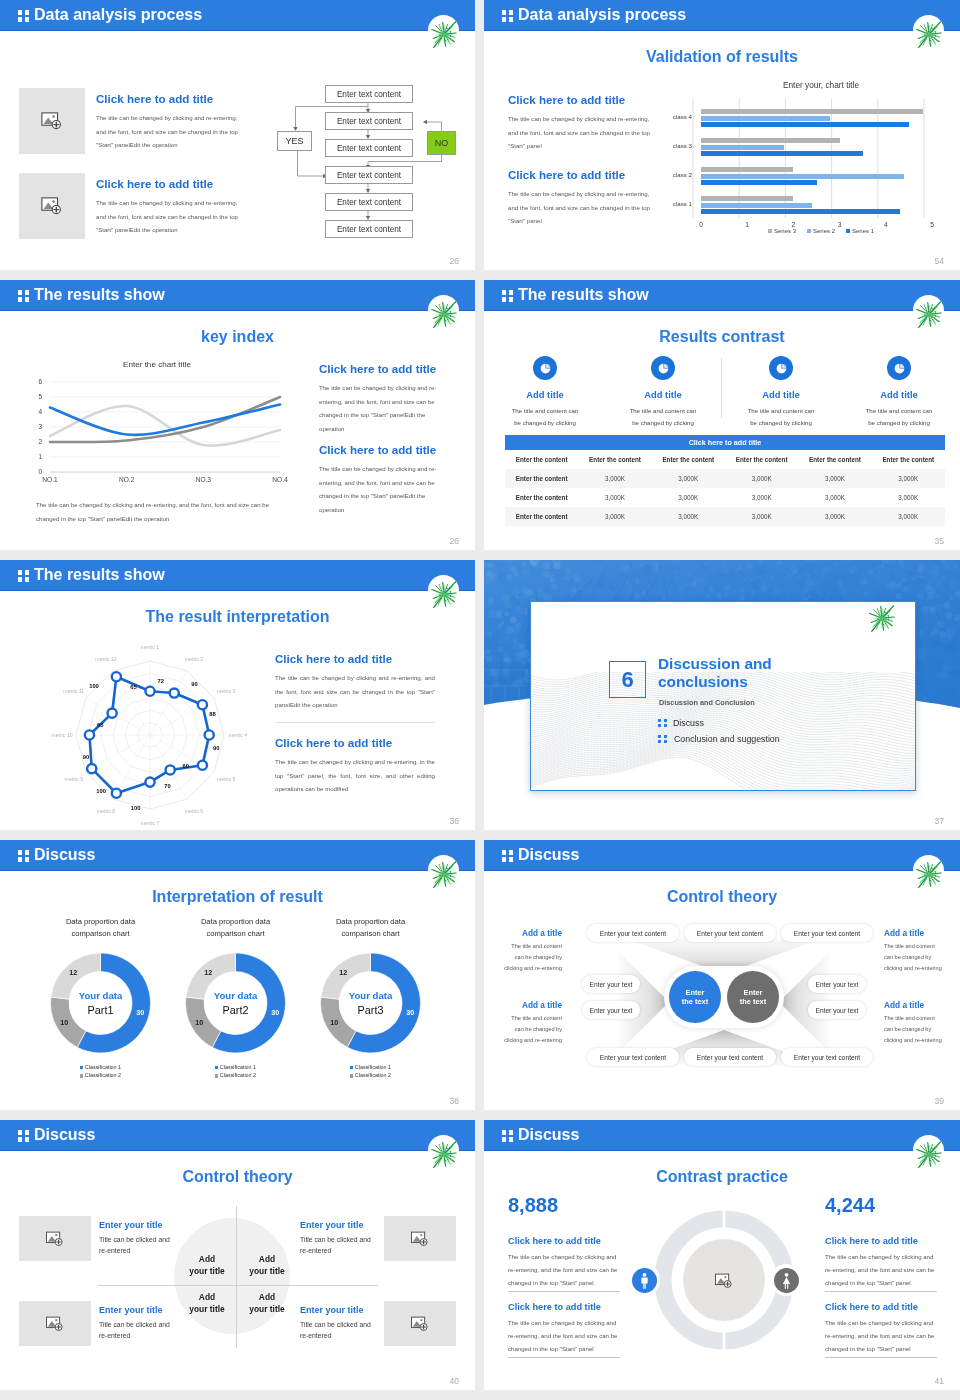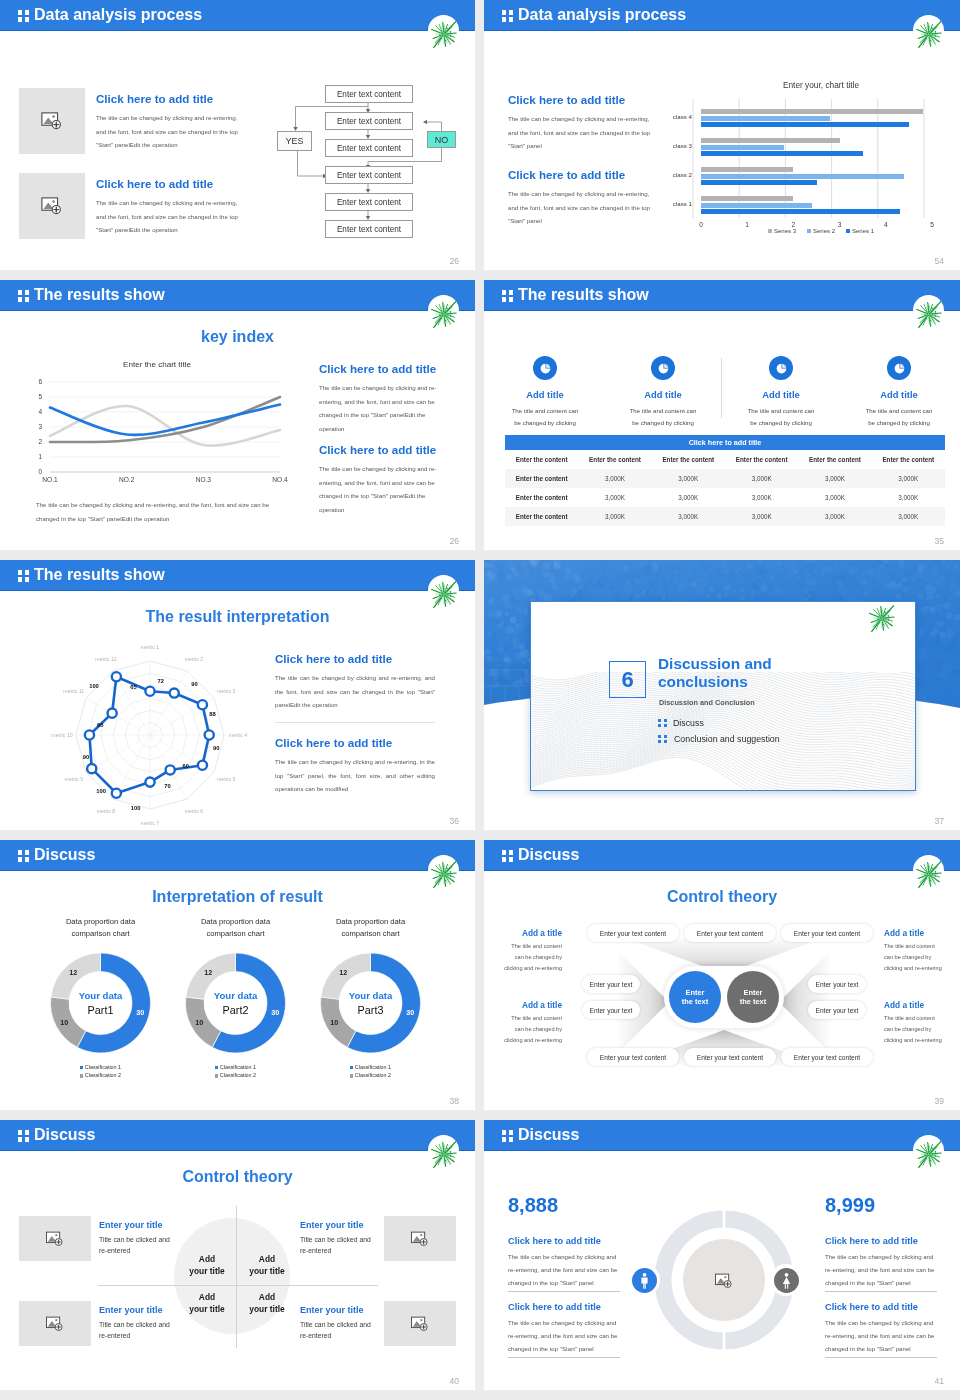--- a/index.html
+++ b/index.html
@@ -154,21 +154,21 @@
         <path d="M98 140 l-2.2 -4 l4.4 0 z"></path>
       </g>
     </svg>
     <div class="fbox" style="left:325px;top:85px;width:88px;height:18px">Enter text content</div>
     <div class="fbox" style="left:325px;top:112px;width:88px;height:18px">Enter text content</div>
     <div class="fbox" style="left:325px;top:139px;width:88px;height:18px">Enter text content</div>
     <div class="fbox" style="left:325px;top:166px;width:88px;height:18px">Enter text content</div>
     <div class="fbox" style="left:325px;top:193px;width:88px;height:18px">Enter text content</div>
     <div class="fbox" style="left:325px;top:220px;width:88px;height:18px">Enter text content</div>
     <div class="fbox" style="left:277px;top:131px;width:35px;height:20px;font-size:9px;background:#fbfbfb">YES</div>
-    <div class="fbox" style="left:427px;top:131px;width:29px;height:17px;font-size:9px;background:#5eead4">NO</div>
+    <div class="fbox" style="left:427px;top:131px;width:29px;height:24px;font-size:9px;background:#84cc16">NO</div>
   </div>
   <div class="pgno">26</div>
 </div>
 
 <div class="slide r" style="left:484px;top:0">
   <div class="hdr">
     <div class="dots">
           <i></i>
           <i></i>
           <i></i>
@@ -208,20 +208,21 @@
             <circle cx="70" cy="44" r="2.3"></circle>
             <circle cx="37" cy="53" r="2.3"></circle>
 <circle cx="70" cy="56" r="2.1"></circle>
             <circle cx="43" cy="65" r="2.1"></circle>
             <circle cx="54" cy="70" r="2"></circle>
 <circle cx="48" cy="41" r="1.8"></circle>
             <circle cx="62" cy="50" r="1.7"></circle>
 </g>
 </svg>
   </div>
+  <div class="stitle" style="top:48px">Validation of results</div>
 
   <div style="position:absolute;left:24px;top:93px;width:142px">
     <div class="hblue" style="font-size:11.6px">Click here to add title</div>
     <div class="btxt" style="font-size:6.1px;line-height:2.25;margin-top:6px">The title can be changed by clicking and re-entering, and the font, font and size can be changed in the top "Start" panel</div>
   </div>
   <div style="position:absolute;left:24px;top:168px;width:142px">
     <div class="hblue" style="font-size:11.6px">Click here to add title</div>
     <div class="btxt" style="font-size:6.1px;line-height:2.25;margin-top:6px">The title can be changed by clicking and re-entering, and the font, font and size can be changed in the top "Start" panel</div>
   </div>
 
@@ -421,20 +422,21 @@
             <circle cx="70" cy="44" r="2.3"></circle>
             <circle cx="37" cy="53" r="2.3"></circle>
 <circle cx="70" cy="56" r="2.1"></circle>
             <circle cx="43" cy="65" r="2.1"></circle>
             <circle cx="54" cy="70" r="2"></circle>
 <circle cx="48" cy="41" r="1.8"></circle>
             <circle cx="62" cy="50" r="1.7"></circle>
 </g>
 </svg>
   </div>
+  <div class="stitle" style="top:48px">Results contrast</div>
 
   <div style="position:absolute;left:0;top:75px;width:476px;height:63px">
     <div style="position:absolute;left:237px;top:3px;width:1px;height:60px;background:#dcdcdc"></div>
   </div>
   <div id="s4cards">
         <div style="position: absolute; left: 2px; top: 76px; width: 118px; text-align: center;">
           <div style="margin:0 auto;width:24px;height:24px;border-radius:50%;background:#1b72d8;display:flex;align-items:center;justify-content:center">
             <svg width="13" height="13" viewBox="0 0 24 24">
               <path d="M12 3 A9 9 0 1 0 21 12 L12 12 Z" fill="#ffffff"></path>
               <path d="M13.4 3.1 A9 9 0 0 1 20.9 10.6 L13.4 10.6 Z" fill="#ffffff"></path>
@@ -1934,20 +1936,21 @@
             <circle cx="70" cy="44" r="2.3"></circle>
             <circle cx="37" cy="53" r="2.3"></circle>
 <circle cx="70" cy="56" r="2.1"></circle>
             <circle cx="43" cy="65" r="2.1"></circle>
             <circle cx="54" cy="70" r="2"></circle>
 <circle cx="48" cy="41" r="1.8"></circle>
             <circle cx="62" cy="50" r="1.7"></circle>
 </g>
 </svg>
   </div>
+  <div class="stitle" style="top:48px">Contrast practice</div>
 
   <svg style="position:absolute;left:165px;top:85px;width:150px;height:150px" viewBox="0 0 150 150">
     <circle cx="75" cy="75" r="61" fill="none" stroke="#e2e6ea" stroke-width="17"></circle>
     <circle cx="75" cy="75" r="41" fill="#e6e3e1"></circle>
     <rect x="73.6" y="4" width="2.8" height="19" fill="#ffffff"></rect>
     <rect x="73.6" y="127" width="2.8" height="19" fill="#ffffff"></rect>
   </svg>
   <div class="ph" style="position:absolute;left:221px;top:146px;width:38px;height:30px;background:transparent">
         <svg width="22" height="22" viewBox="0 0 40 40">
           <rect x="4.5" y="7.5" width="24" height="19" fill="#ffffff" stroke="#4a4a4a" stroke-width="1.7"></rect>
@@ -1980,21 +1983,21 @@
     <div class="hblue" style="font-size:9.2px">Click here to add title</div>
     <div class="btxt" style="font-size:6.1px;line-height:2.1;margin-top:5px">The title can be changed by clicking and re-entering, and the font and size can be changed in the top "Start" panel</div>
     <div style="margin-top:2px;height:1px;background:#c2c8d0"></div>
   </div>
   <div style="position:absolute;left:24px;top:182px;width:112px">
     <div class="hblue" style="font-size:9.2px">Click here to add title</div>
     <div class="btxt" style="font-size:6.1px;line-height:2.1;margin-top:5px">The title can be changed by clicking and re-entering, and the font and size can be changed in the top "Start" panel</div>
     <div style="margin-top:2px;height:1px;background:#c2c8d0"></div>
   </div>
 
-  <div style="position:absolute;left:341px;top:74px;color:#1b6fd8;font-size:20px;font-weight:bold">8,999</div>
+  <div style="position:absolute;left:341px;top:74px;color:#1b6fd8;font-size:20px;font-weight:bold">4,244</div>
   <div style="position:absolute;left:341px;top:116px;width:112px">
     <div class="hblue" style="font-size:9.2px">Click here to add title</div>
     <div class="btxt" style="font-size:6.1px;line-height:2.1;margin-top:5px">The title can be changed by clicking and re-entering, and the font and size can be changed in the top "Start" panel</div>
     <div style="margin-top:2px;height:1px;background:#c2c8d0"></div>
   </div>
   <div style="position:absolute;left:341px;top:182px;width:112px">
     <div class="hblue" style="font-size:9.2px">Click here to add title</div>
     <div class="btxt" style="font-size:6.1px;line-height:2.1;margin-top:5px">The title can be changed by clicking and re-entering, and the font and size can be changed in the top "Start" panel</div>
     <div style="margin-top:2px;height:1px;background:#c2c8d0"></div>
   </div>

